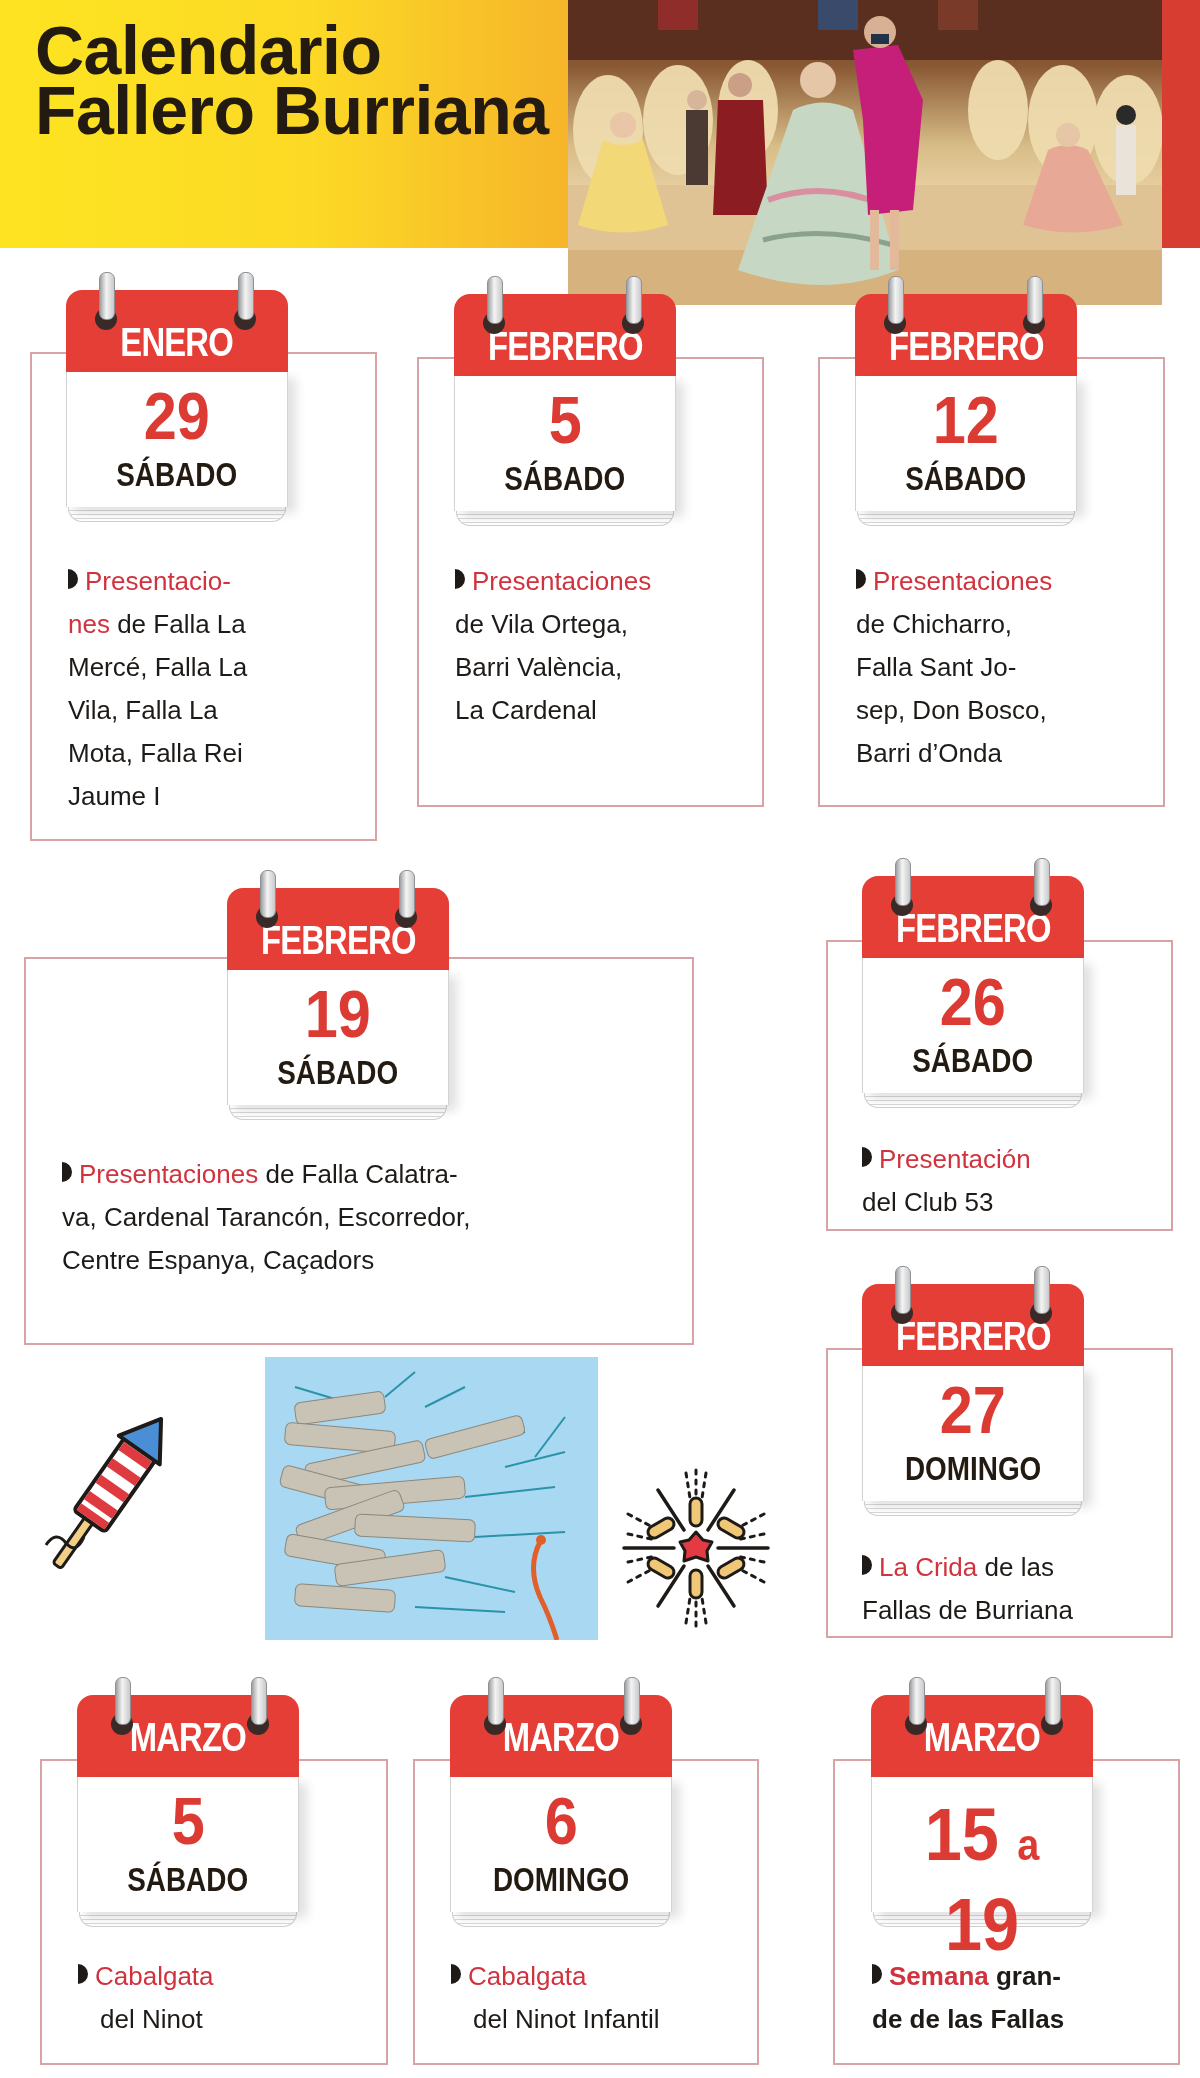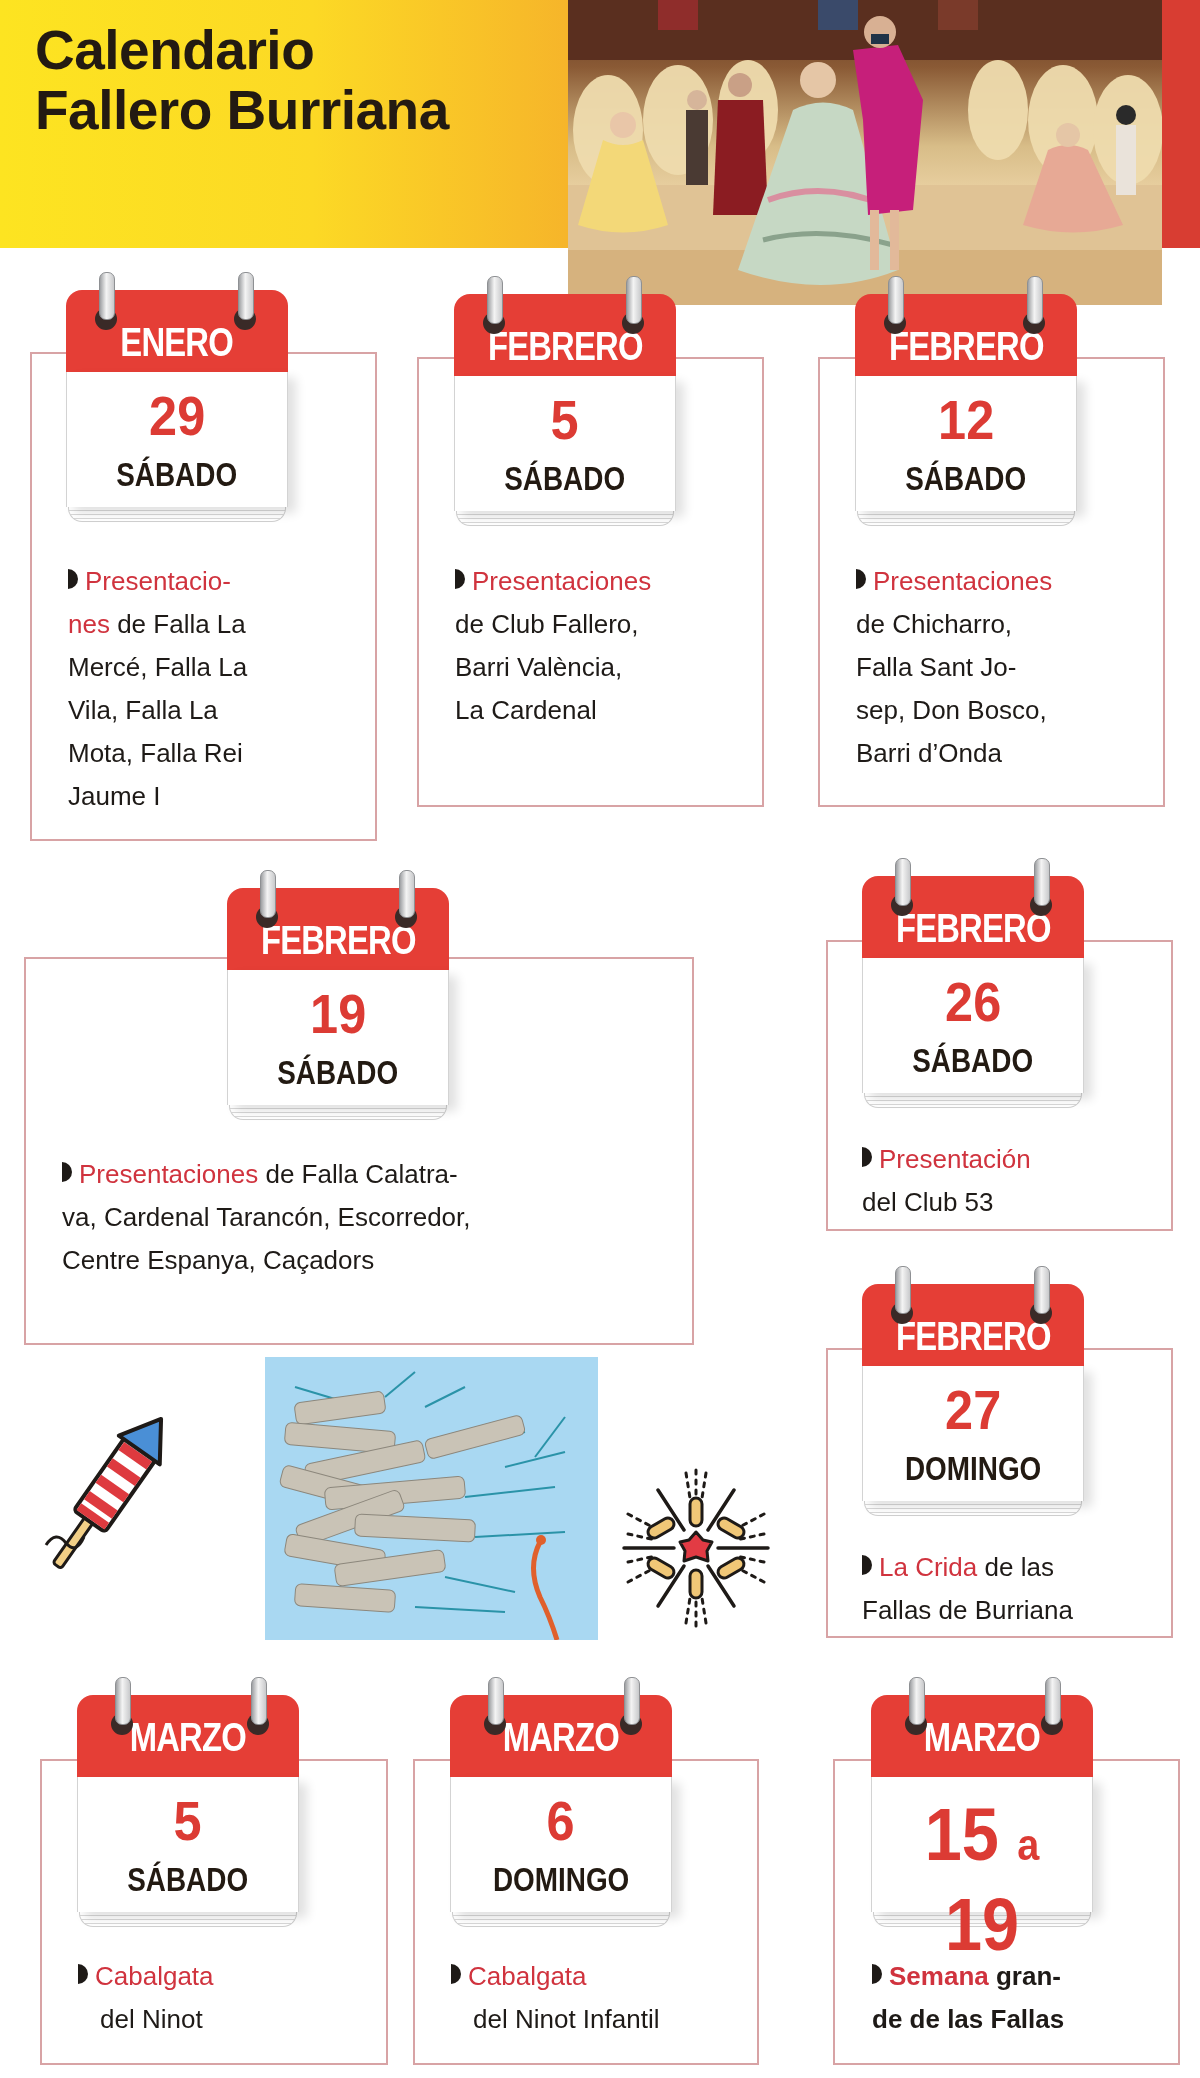--- a/index.html
+++ b/index.html
@@ -1,40 +1,40 @@
 <!DOCTYPE html>
 <html><head>
 <meta charset="utf-8">
 <style>
   html, body { margin:0; padding:0; }
   body { width:1200px; height:2078px; position:relative; background:#ffffff; overflow:hidden;
          font-family:"Liberation Sans", "DejaVu Sans", sans-serif; color:#1e1a17; }
   .header { position:absolute; left:0; top:0; width:568px; height:248px;
             background:linear-gradient(90deg,#fde421 0%,#fcd925 55%,#f6b52a 100%); }
-  .title { position:absolute; left:35px; top:20px; margin:0; font-weight:bold; font-size:55px;
+  .title { position:absolute; left:35px; top:20px; margin:0; font-weight:bold; font-size:68px;
            line-height:60px; letter-spacing:-0.5px; color:#231a12; }
   .title span { display:block; }
   .redbar { position:absolute; left:1162px; top:0; width:38px; height:248px; background:#d83d32; }
   .photo { position:absolute; left:568px; top:0; width:594px; height:305px; overflow:hidden;
            background:linear-gradient(180deg,#5e3321 0%,#8a5a35 22%,#d8bd88 48%,#e8cfa0 62%,#d7b685 78%,#cfae7e 100%); }
   .photo svg { position:absolute; left:0; top:0; }
 
   .card { position:absolute; border:2px solid #d8a3a5; background:#fff; box-sizing:border-box; }
   .cal { position:absolute; width:222px; }
   .cal-ring { position:absolute; top:-18px; width:14px; height:46px; border-radius:7px;
               background:linear-gradient(90deg,#9ea0a3,#f4f4f4 45%,#c8c9cb); border:1px solid #8e9093; z-index:3; }
   .cal-hole { position:absolute; top:18px; width:22px; height:22px; border-radius:50%; background:#3a2a27; z-index:2; }
   .cal-head { position:relative; height:82px; background:#e53e36; border-radius:16px 16px 0 0;
               text-align:center; color:#fff; font-weight:bold; font-size:40px; line-height:40px;
               padding-top:32px; box-sizing:border-box; letter-spacing:-1px; transform-origin:center;
               font-family:"Liberation Sans Narrow","Liberation Sans", sans-serif; }
   .cal-head .m { display:inline-block; transform:scaleX(0.82); }
   .cal-body { position:relative; height:135px; background:#fff; border-left:1px solid #d3d3d3; border-right:1px solid #d3d3d3;
               text-align:center; box-shadow:8px 6px 10px rgba(0,0,0,0.12); }
-  .cal-day { display:block; color:#dc3b34; font-weight:bold; font-size:56px; line-height:80px; padding-top:4px; }
+  .cal-day { display:block; color:#dc3b34; font-weight:bold; font-size:66px; line-height:80px; padding-top:4px; }
   .cal-day .d { display:inline-block; transform:scaleX(0.9); }
   .cal-wd { display:block; color:#231a12; font-weight:bold; font-size:34px; line-height:36px; }
   .cal-wd .w { display:inline-block; transform:scaleX(0.82); }
   .cal-pages { height:14px; border:1px solid #cfcfcf; border-top:none; border-radius:0 0 14px 14px;
                background:repeating-linear-gradient(180deg,#fff 0 3px,#d8d8d8 3px 4px); margin:0 2px; }
 
   .desc { position:absolute; font-size:26px; line-height:43px; color:#1e1a17; margin:0; }
   .desc .hl { color:#d0333e; }
   .bullet { display:inline-block; width:10px; height:20px; background:#1e1a17; border-radius:0 10px 10px 0; margin-right:7px; vertical-align:1px; }
 
@@ -129,21 +129,21 @@
   <span class="cal-ring" style="left:172px"></span>
   <div class="cal-head"><span class="m">FEBRERO</span></div>
   <div class="cal-body">
     <span class="cal-day"><span class="d">5</span></span>
     <span class="cal-wd"><span class="w">SÁBADO</span></span>
   </div>
   <div class="cal-pages"></div>
 </div>
 <p class="desc" style="left:455px; top:560px; width:300px;">
   <span class="bullet"></span><span class="hl">Presentaciones</span><br>
-  <span>de Club Fallero,</span><br>
+  <span>de Vila Ortega,</span><br>
   <span>Barri València,</span><br>
   <span>La Cardenal</span>
 </p>
 
 <div class="card" style="left:818px; top:357px; width:347px; height:450px;"></div>
 <div class="cal" style="left:855px; top:294px;">
   <span class="cal-hole" style="left:29px"></span>
   <span class="cal-ring" style="left:33px"></span>
   <span class="cal-hole" style="left:168px"></span>
   <span class="cal-ring" style="left:172px"></span>

